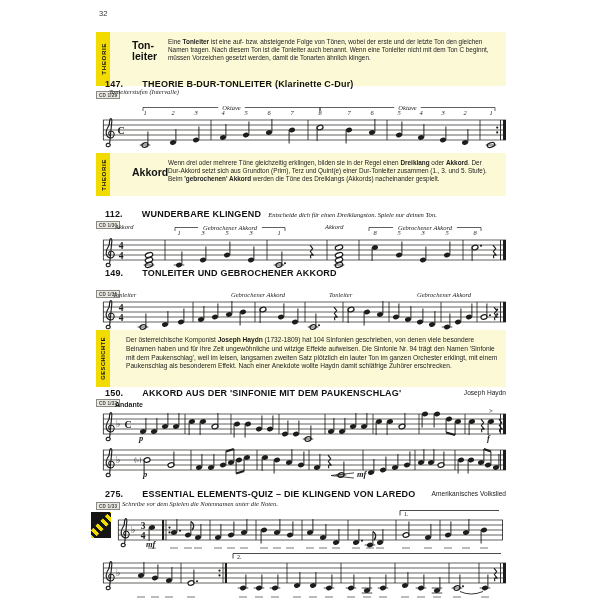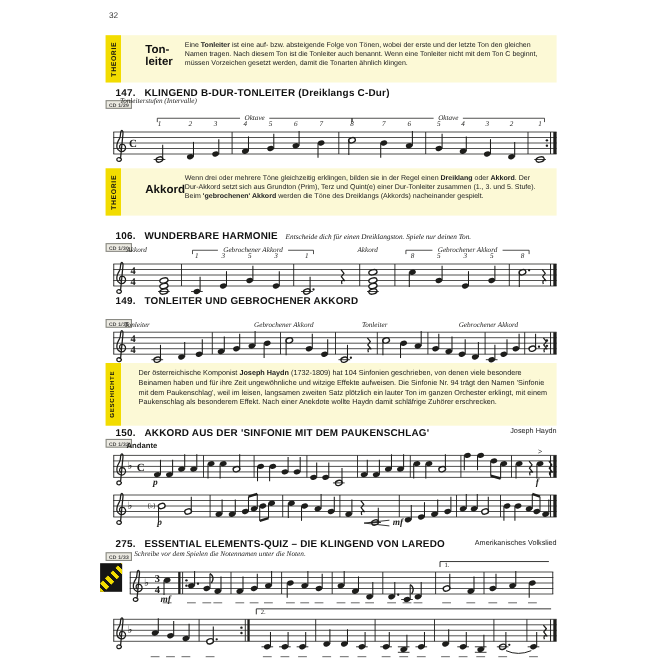--- a/index.html
+++ b/index.html
@@ -6,45 +6,45 @@
   body{width:600px;height:600px;background:#ffffff;font-family:'Liberation Sans',sans-serif;color:#1d1d1b;position:relative;overflow:hidden}
   .pagenum{position:absolute;left:99px;top:9px;font-size:7.5px;color:#333}
   .box{position:absolute;left:96px;width:410px;background:#fcf9d6;display:flex}
   .tab{background:#f2dc00;width:14px;align-self:stretch;display:flex;align-items:center;justify-content:center}
   .tab span{writing-mode:vertical-rl;transform:rotate(180deg);font-weight:bold;font-size:6.2px;letter-spacing:.6px;color:#111}
   .term{position:absolute;left:36px;top:8px;font-weight:bold;font-size:10.5px;line-height:11px;white-space:pre-line;color:#111}
   .btxt{position:absolute;left:72px;top:6px;width:326px;font-size:6.4px;line-height:8.2px;color:#222}
   .btxt b{font-weight:bold}
   .ghx .btxt{left:30px;width:372px;font-size:6.6px;line-height:8.8px}
   .exh{position:absolute;left:105px;font-weight:bold;font-size:9px;letter-spacing:.2px;white-space:nowrap;color:#111}
-  .exh .num{margin-right:8px}
+  .exh .num{margin-right:19px}
   .exh .instr{font-family:'Liberation Serif',serif;font-style:italic;font-weight:normal;font-size:6.6px;letter-spacing:0;margin-left:7px}
   .credit{position:absolute;right:94px;font-size:6.6px;color:#222}
   .cd{position:absolute;left:96px;font-size:4.6px;font-weight:bold;color:#444;border:.5px solid #8a8a84;background:#eceae2;padding:.5px 2px;letter-spacing:.2px}
   .instr2{position:absolute;left:122px;font-family:'Liberation Serif',serif;font-style:italic;font-size:6.6px;color:#222}
   .quiz{position:absolute;left:91px;top:512px;width:20px;height:26px;background:#151515;overflow:hidden}
   .quiz i{position:absolute;left:-7px;top:9px;width:36px;height:8px;background:repeating-linear-gradient(90deg,#f2dc00 0 3.5px,#151515 3.5px 6.5px);transform:rotate(-45deg)}
   svg.staff{position:absolute;overflow:visible}
 </style>
 </head>
 <body>
 
 <div class="pagenum">32</div>
 
-<div class="box" style="top:32px;height:43px">
+<div class="box" style="top:32px;height:54px">
   <div class="tab">
       <span>THEORIE</span>
     </div>
   <div class="term">Ton-
 leiter</div>
   <div class="btxt"><span>Eine </span><b>Tonleiter</b><span> ist eine auf- bzw. absteigende Folge von Tönen, wobei der erste und der letzte Ton den gleichen Namen tragen. Nach diesem Ton ist die Tonleiter auch benannt. Wenn eine Tonleiter nicht mit dem Ton C beginnt, müssen Vorzeichen gesetzt werden, damit die Tonarten ähnlich klingen.</span></div>
 </div>
 
 <div class="exh" style="top:79px">
-  <span class="num">147.</span><span>KLINGEND B-DUR-TONLEITER (Dreiklangs C-Dur)</span>
+  <span class="num">147.</span><span>THEORIE B-DUR-TONLEITER (Klarinette C-Dur)</span>
 </div>
 <div class="cd" style="top:91px">CD 1/29</div>
 <svg class="staff" style="left: 103px; top: 86px; width: 403px; height: 64px;" viewBox="0 0 403 64">
     <line x1="0" y1="34" x2="403" y2="34" stroke="#1d1d1b" stroke-width="0.7"></line>
     <line x1="0" y1="39" x2="403" y2="39" stroke="#1d1d1b" stroke-width="0.7"></line>
     <line x1="0" y1="44" x2="403" y2="44" stroke="#1d1d1b" stroke-width="0.7"></line>
     <line x1="0" y1="49" x2="403" y2="49" stroke="#1d1d1b" stroke-width="0.7"></line>
     <line x1="0" y1="54" x2="403" y2="54" stroke="#1d1d1b" stroke-width="0.7"></line>
     <line x1="0.4" y1="34" x2="0.4" y2="54" stroke="#1d1d1b" stroke-width="0.8"></line>
     <line x1="108" y1="34" x2="108" y2="54" stroke="#1d1d1b" stroke-width="0.8"></line>
@@ -118,21 +118,21 @@
 
 <div class="box" style="top:153px;height:43px">
   <div class="tab">
       <span>THEORIE</span>
     </div>
   <div class="term" style="top:14px">Akkord</div>
   <div class="btxt"><span>Wenn drei oder mehrere Töne gleichzeitig erklingen, bilden sie in der Regel einen </span><b>Dreiklang</b><span> oder </span><b>Akkord</b><span>. Der Dur-Akkord setzt sich aus Grundton (Prim), Terz und Quint(e) einer Dur-Tonleiter zusammen (1., 3. und 5. Stufe). Beim </span><b>'gebrochenen' Akkord</b><span> werden die Töne des Dreiklangs (Akkords) nacheinander gespielt.</span></div>
 </div>
 
 <div class="exh" style="top:209px">
-  <span class="num">106.</span><span>WUNDERBARE HARMONIE</span><span class="instr">Entscheide dich für einen Dreiklangston. Spiele nur deinen Ton.</span>
+  <span class="num">112.</span><span>WUNDERBARE KLINGEND</span><span class="instr">Entscheide dich für einen Dreiklangston. Spiele nur deinen Ton.</span>
 </div>
 <div class="cd" style="top:221px">CD 1/30</div>
 <svg class="staff" style="left: 103px; top: 214px; width: 403px; height: 58px;" viewBox="0 0 403 58">
     <line x1="0" y1="26" x2="403" y2="26" stroke="#1d1d1b" stroke-width="0.7"></line>
     <line x1="0" y1="31" x2="403" y2="31" stroke="#1d1d1b" stroke-width="0.7"></line>
     <line x1="0" y1="36" x2="403" y2="36" stroke="#1d1d1b" stroke-width="0.7"></line>
     <line x1="0" y1="41" x2="403" y2="41" stroke="#1d1d1b" stroke-width="0.7"></line>
     <line x1="0" y1="46" x2="403" y2="46" stroke="#1d1d1b" stroke-width="0.7"></line>
     <line x1="0.4" y1="26" x2="0.4" y2="46" stroke="#1d1d1b" stroke-width="0.8"></line>
     <line x1="62" y1="26" x2="62" y2="46" stroke="#1d1d1b" stroke-width="0.8"></line>

